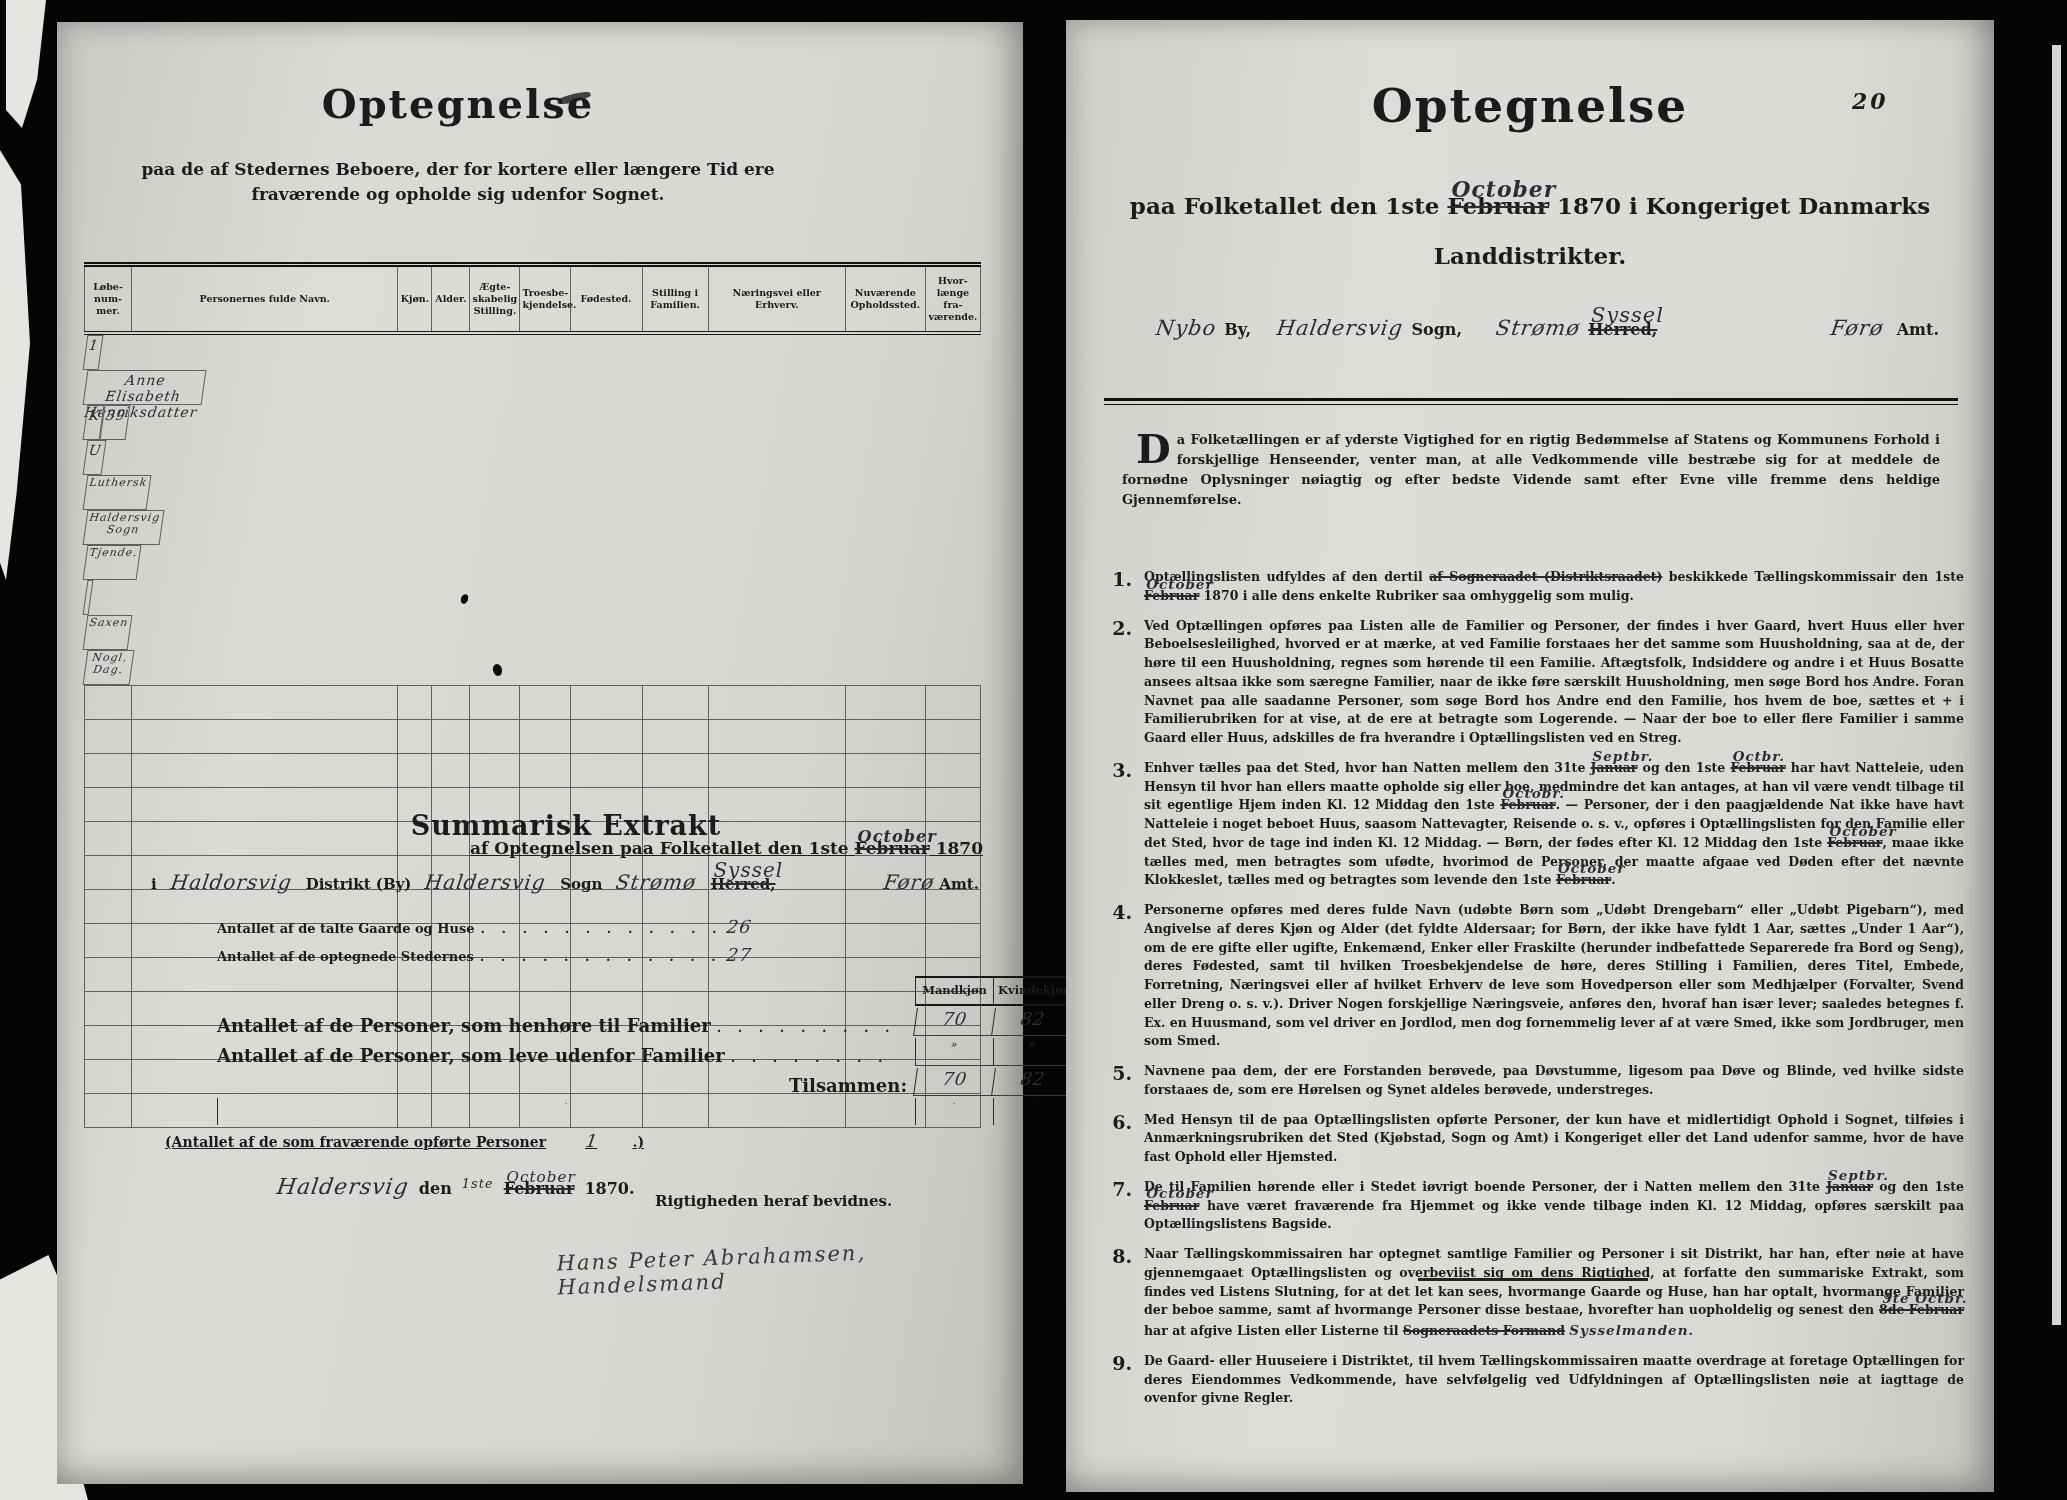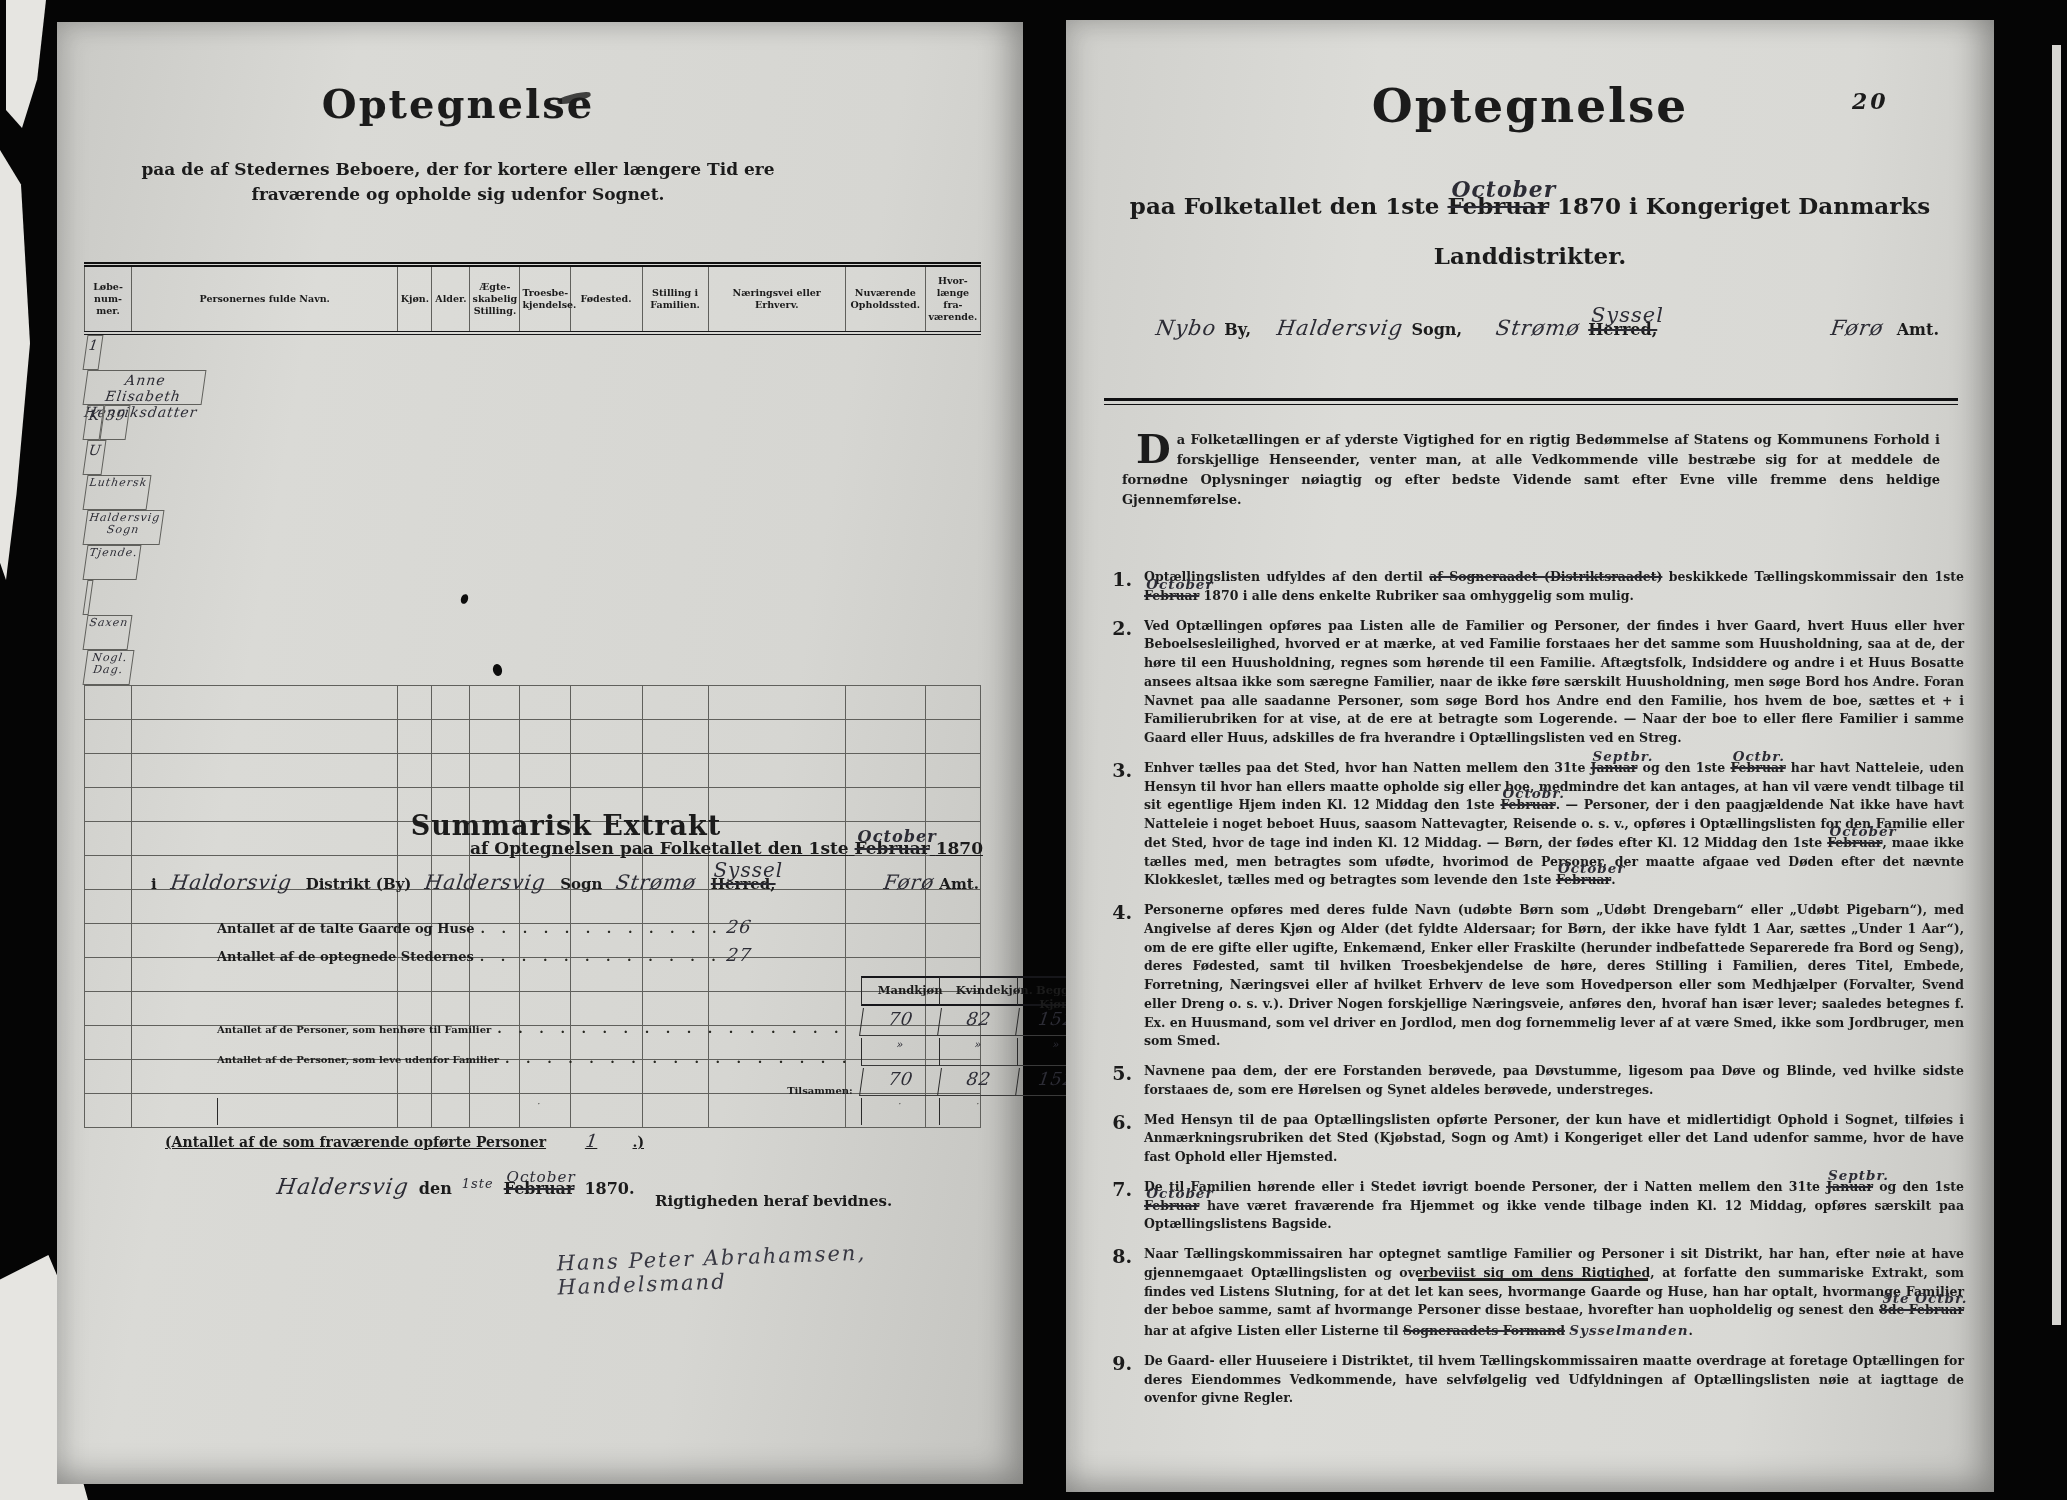--- a/index.html
+++ b/index.html
@@ -47,22 +47,22 @@
   .ex-district{position:absolute;top:76px;left:34px;right:4px;display:flex;align-items:baseline;gap:14px;font-size:15px;}
   .ex-district .hw{font-size:20px;}
   .ex-district .amt{margin-left:auto;}
   .sumline{position:absolute;left:100px;width:560px;display:flex;align-items:baseline;font-size:13px;}
   .sumline .hw{font-size:18px;min-width:50px;text-align:left;}
   .sl-houses{top:122px;}
   .sl-families{top:150px;}
   .sumgrid{position:absolute;top:182px;left:100px;width:780px;display:grid;
     grid-template-columns:1fr 78px 78px 78px;align-items:end;}
   .mth{font-size:11.5px;font-weight:bold;text-align:center;border-top:2px solid #16161a;border-bottom:2px solid #16161a;
-       border-left:1px solid #2a2a2a;padding:5px 16px;height:16px;}
-  .sg-label{display:flex;align-items:baseline;font-size:10px;font-weight:bold;padding:6px 0 0 0;}
+       border-left:1px solid #2a2a2a;padding:5px 4px;height:16px;}
+  .sg-label{display:flex;align-items:baseline;font-size:18px;font-weight:bold;padding:6px 12px 0 0;}
   .sg-label.tils{justify-content:flex-end;padding-right:8px;}
   .mtv{border-left:1px solid #2a2a2a;border-bottom:1.5px solid #3a3a3a;text-align:center;font-size:18px;height:27px;margin-top:2px;}
   .mtv.smv{font-size:11px;}
   .mtv.nounder{border-bottom:none;font-size:10px;color:#44443f;}
   .absent{position:absolute;top:336px;left:48px;display:flex;align-items:baseline;font-size:14px;text-decoration:underline;}
   .absent .hw{font-size:18px;margin:0 34px 0 40px;}
   .dateline{position:absolute;top:380px;left:160px;display:flex;align-items:baseline;gap:10px;font-size:16px;}
   .dateline .place{font-size:22px;}
   .dateline .sup{font-size:13px;position:relative;top:-6px;}
   .attest{position:absolute;top:398px;left:538px;margin:0;font-size:15px;}

